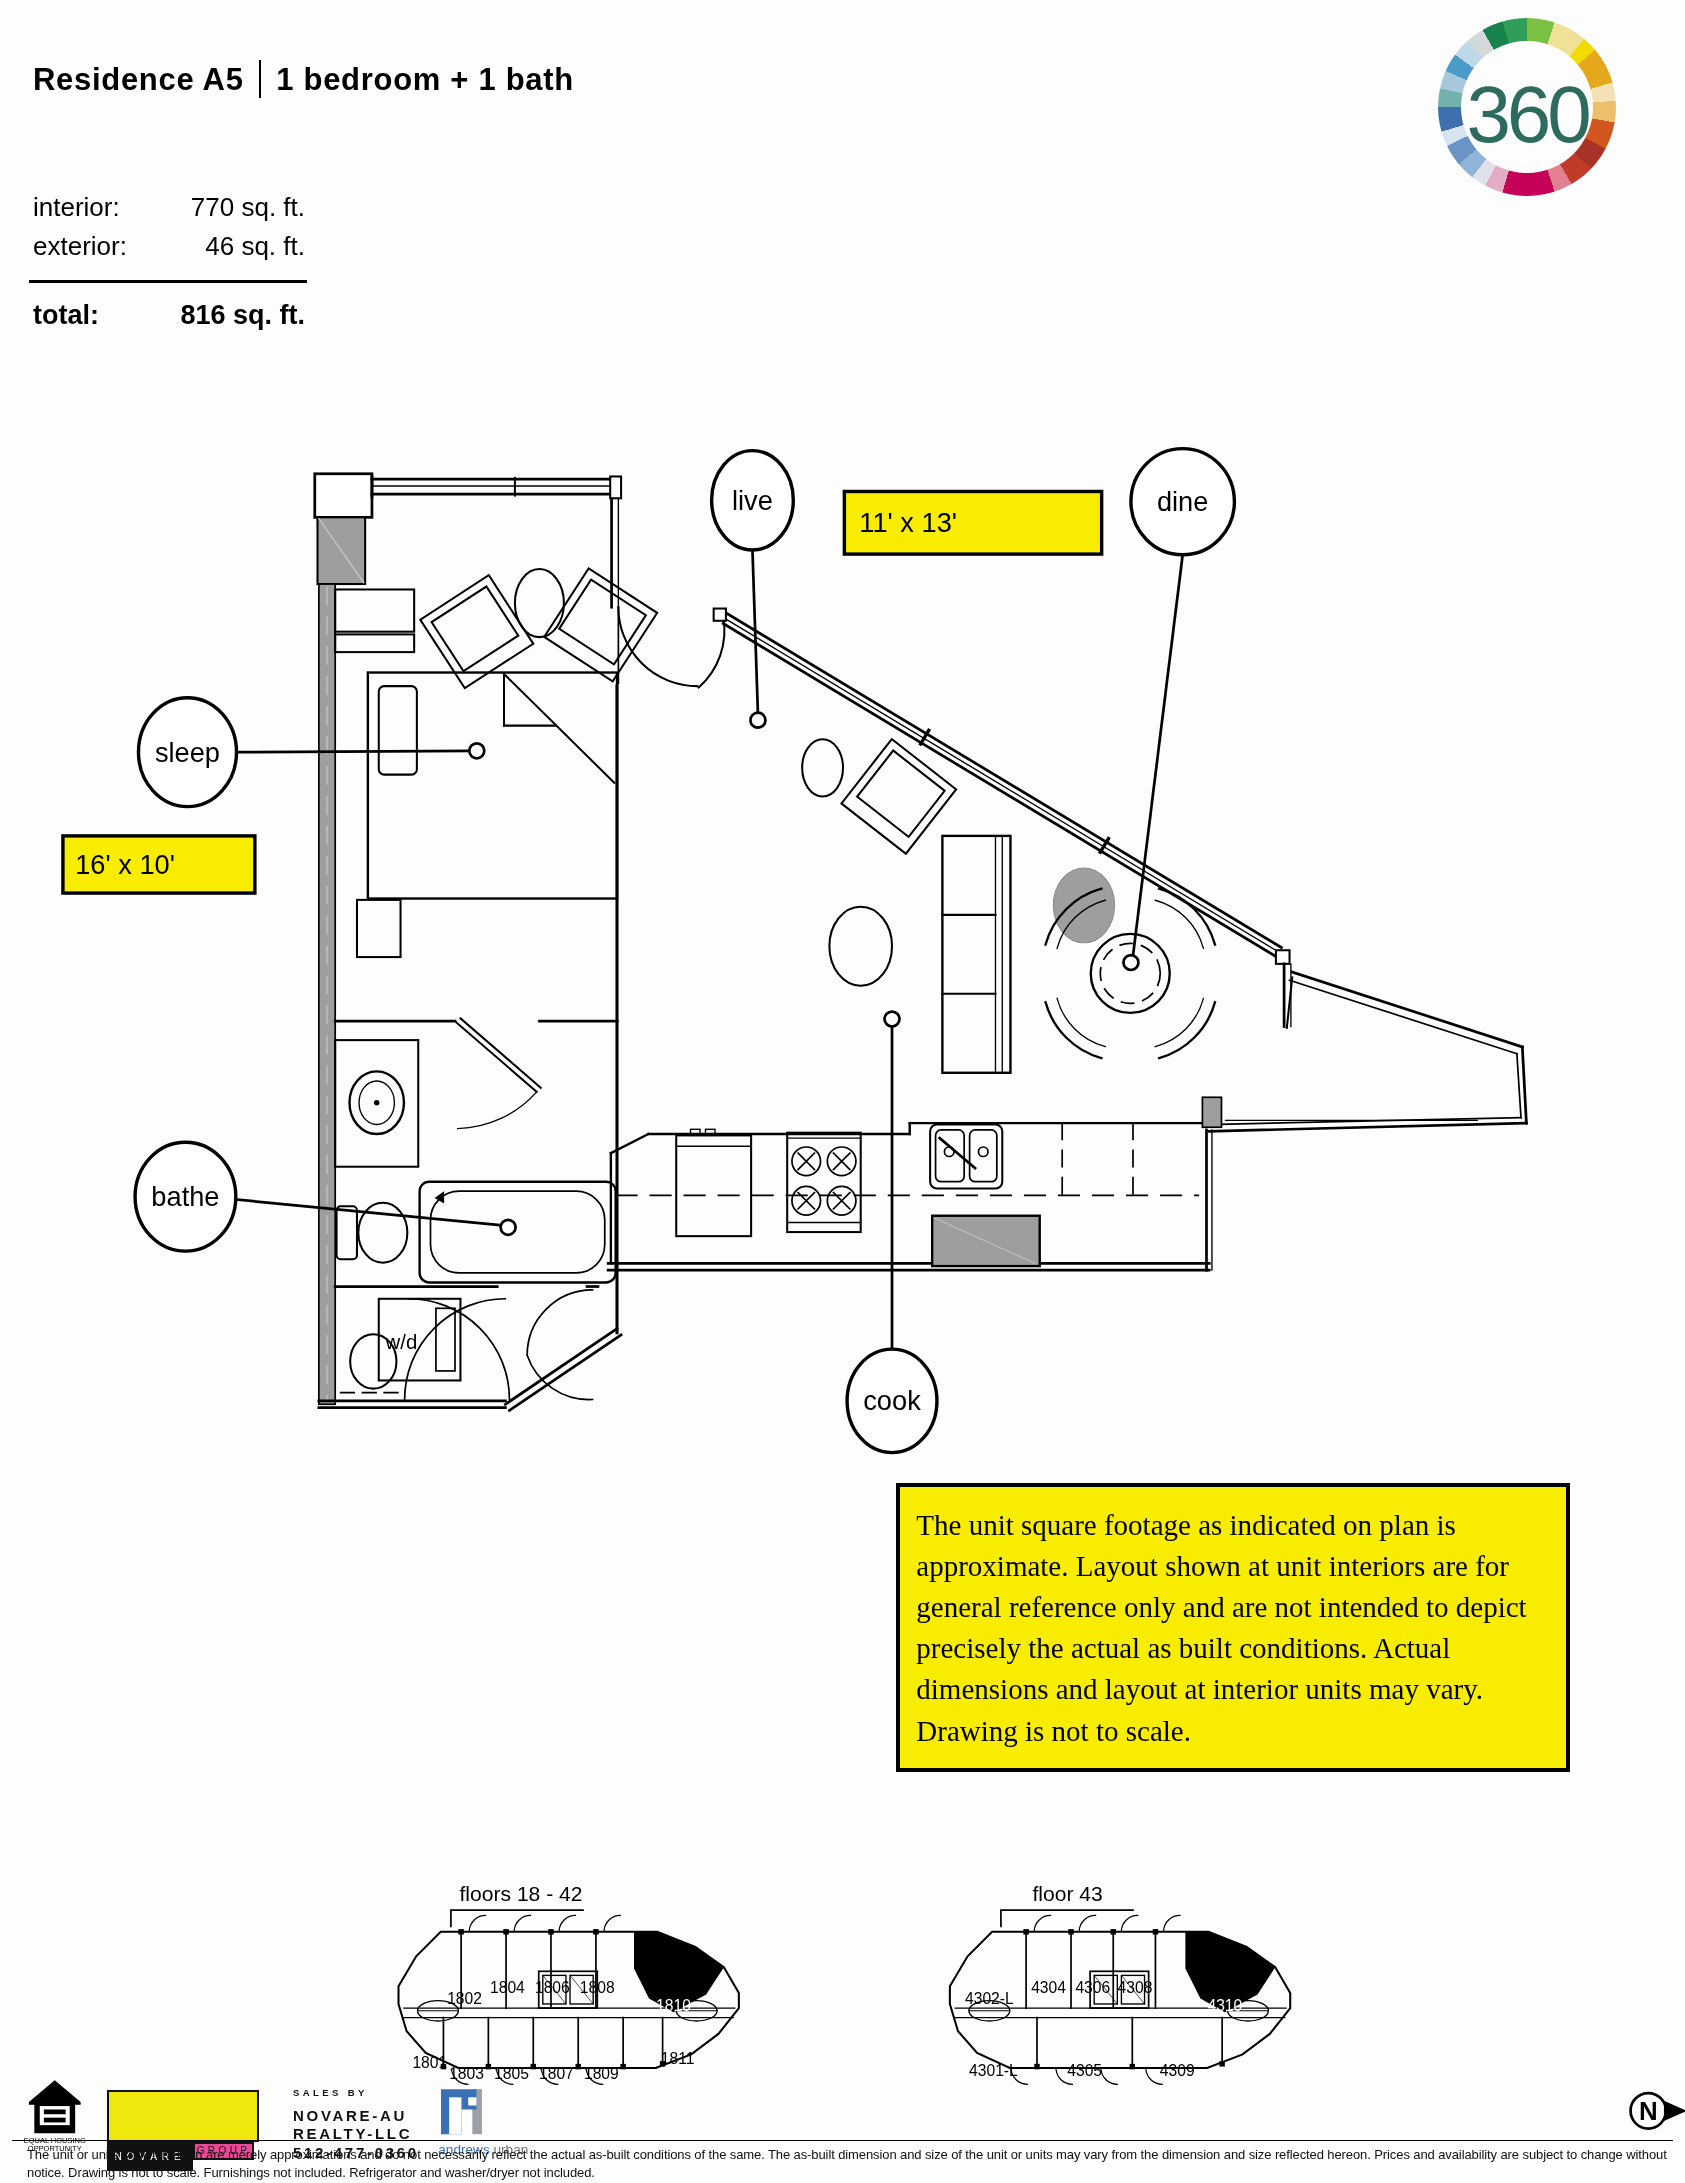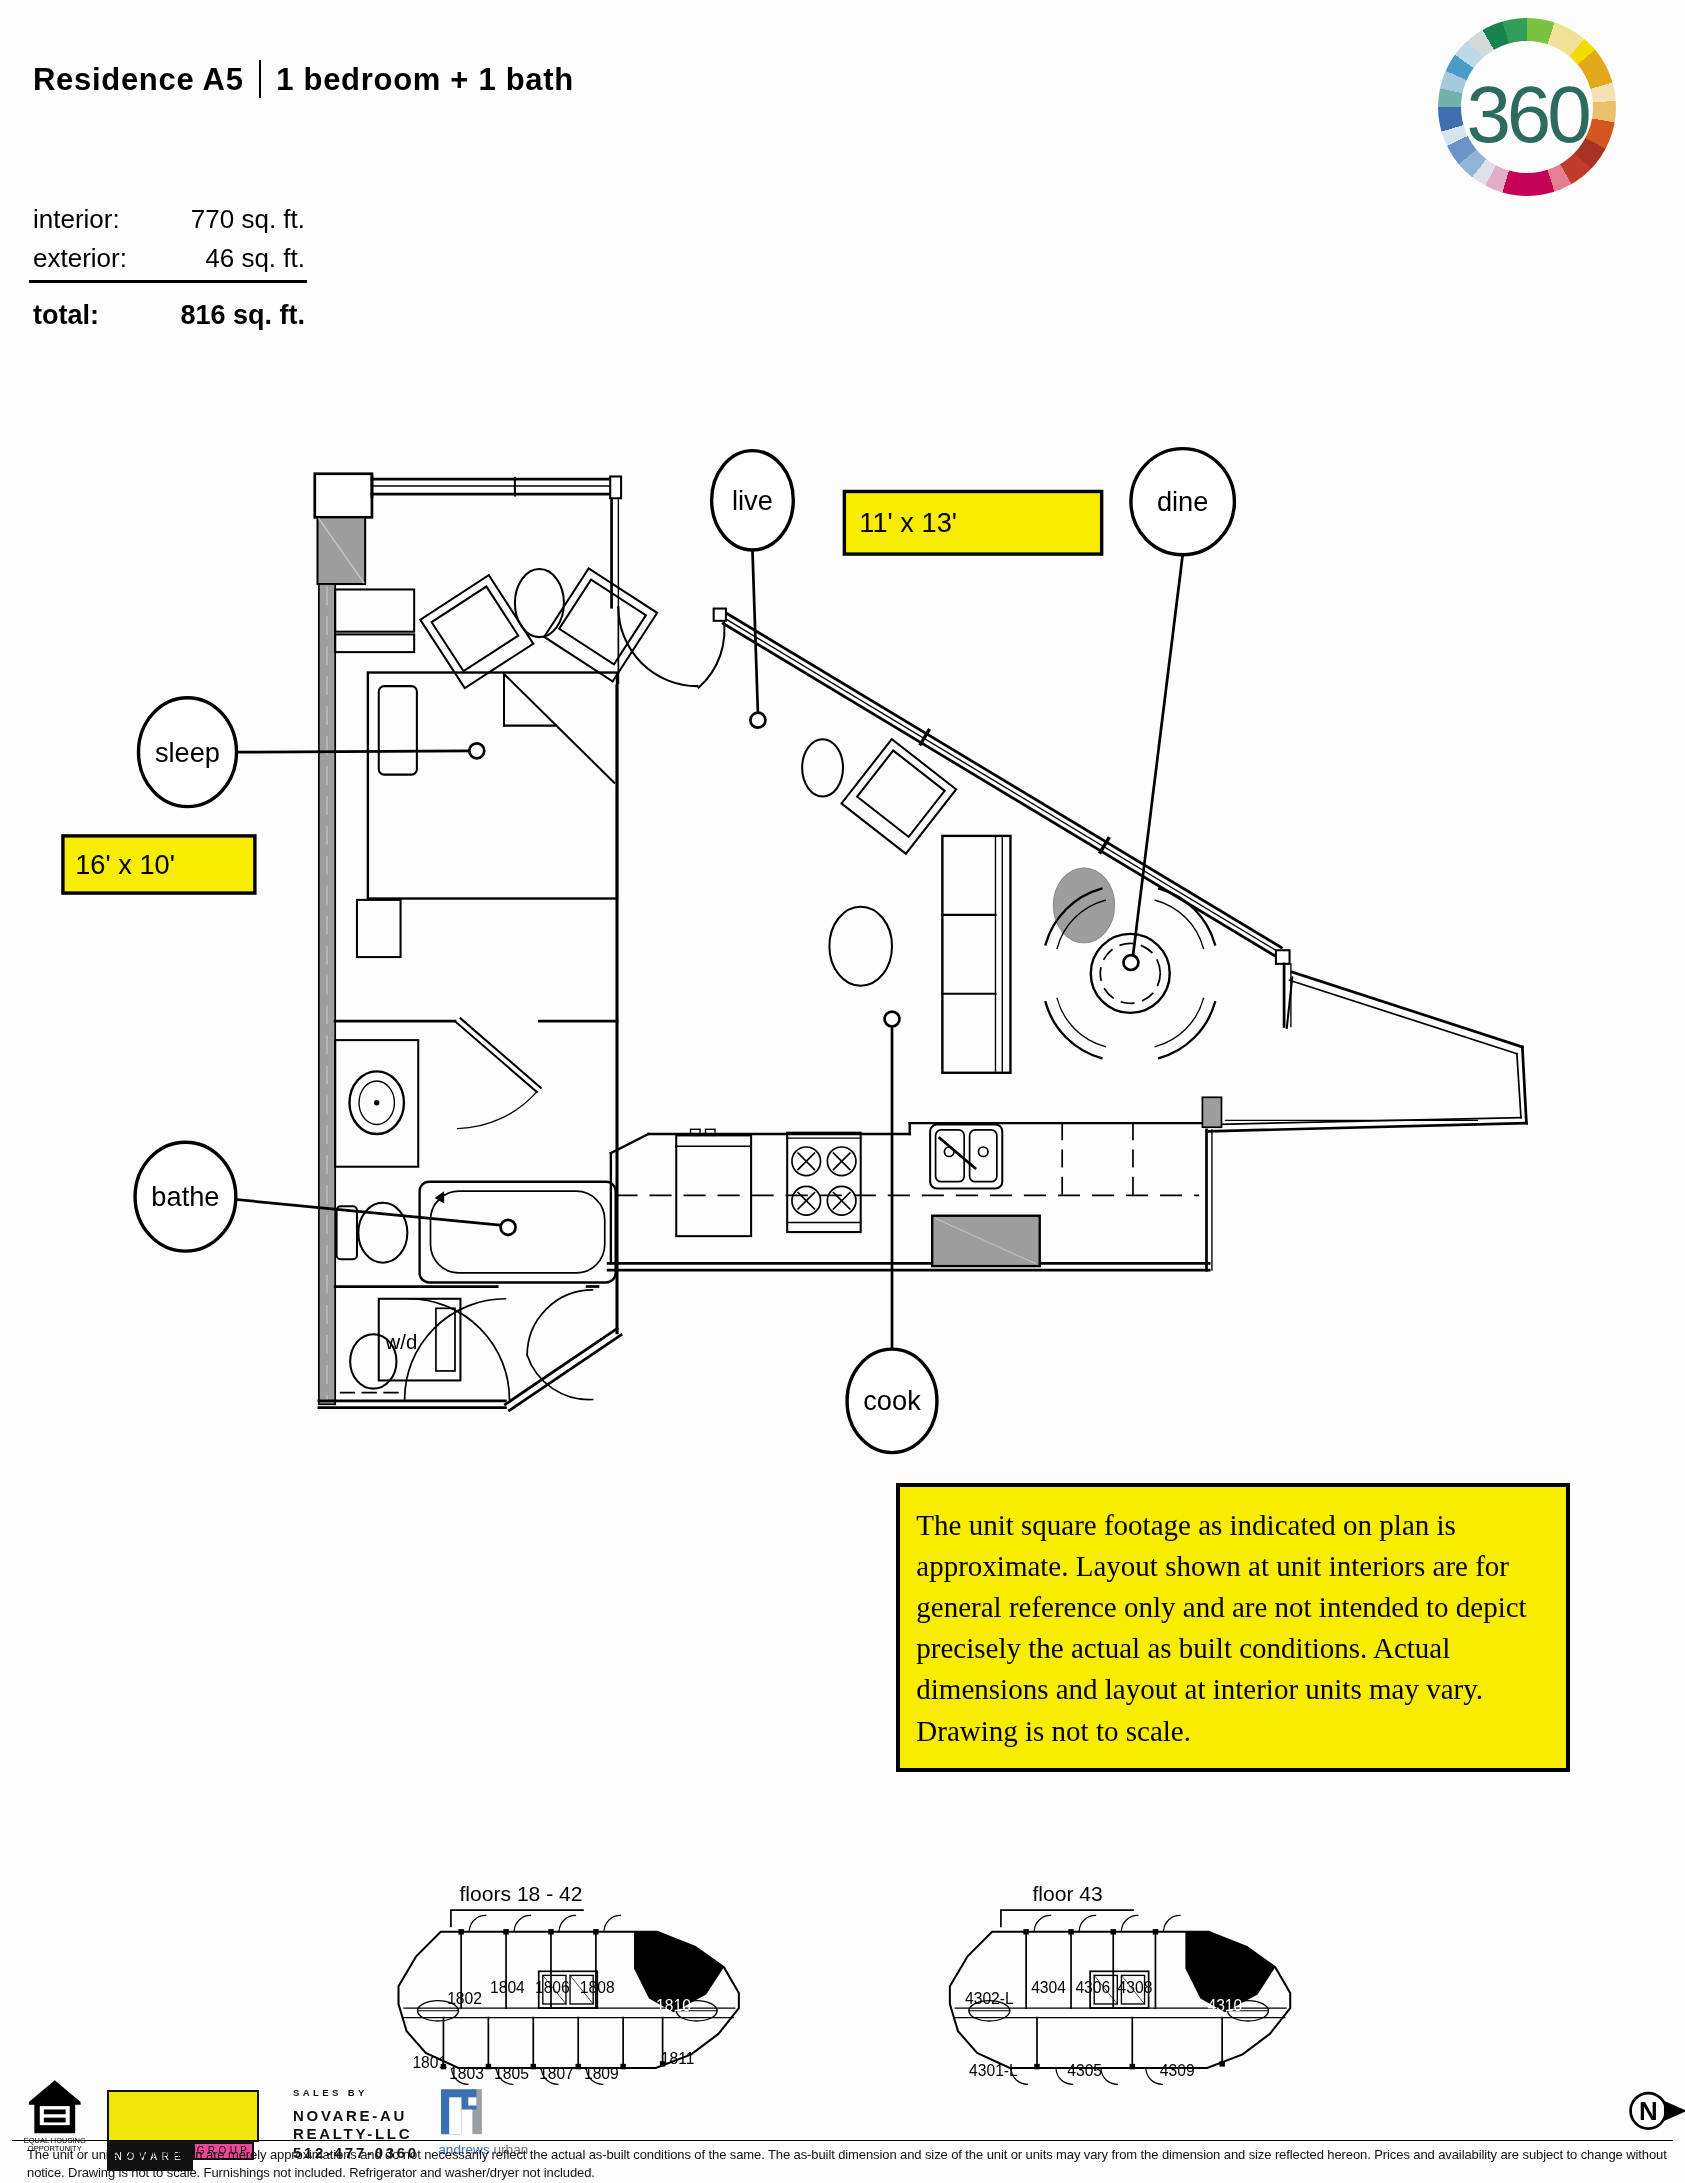--- a/index.html
+++ b/index.html
@@ -4,21 +4,21 @@
 <style>
   html,body{margin:0;padding:0;}
   body{
     width:1686px;height:2183px;position:relative;background:#fdfdfd;
     font-family:"Liberation Sans",sans-serif;color:#000;overflow:hidden;
   }
   
   .page-title{position:absolute;left:33px;top:60px;font-size:31px;font-weight:700;letter-spacing:0.7px;white-space:nowrap;}
   .title-sep{display:inline-block;width:2.7px;height:38px;background:#000;margin:0 15px;vertical-align:-8.2px;}
   .title-desc{font-weight:700;}
-  .stats{position:absolute;left:33px;top:204px;font-size:26px;}
+  .stats{position:absolute;left:33px;top:192px;font-size:26px;}
   .stat-row{height:39px;}
   .stat-label{display:inline-block;width:126px;}
   .stat-val{display:inline-block;width:146px;text-align:right;}
   .stats-rule{position:absolute;left:29px;top:280px;width:278px;border-top:3.4px solid #000;}
   .total-row{position:absolute;left:33px;top:300px;font-size:27px;font-weight:700;}
   .total-row .stat-label{width:126px;}
   .total-row .stat-val{width:146px;}
   
   .logo360{position:absolute;left:1438px;top:17.7px;width:178px;height:178px;border-radius:50%;
     background:conic-gradient(

